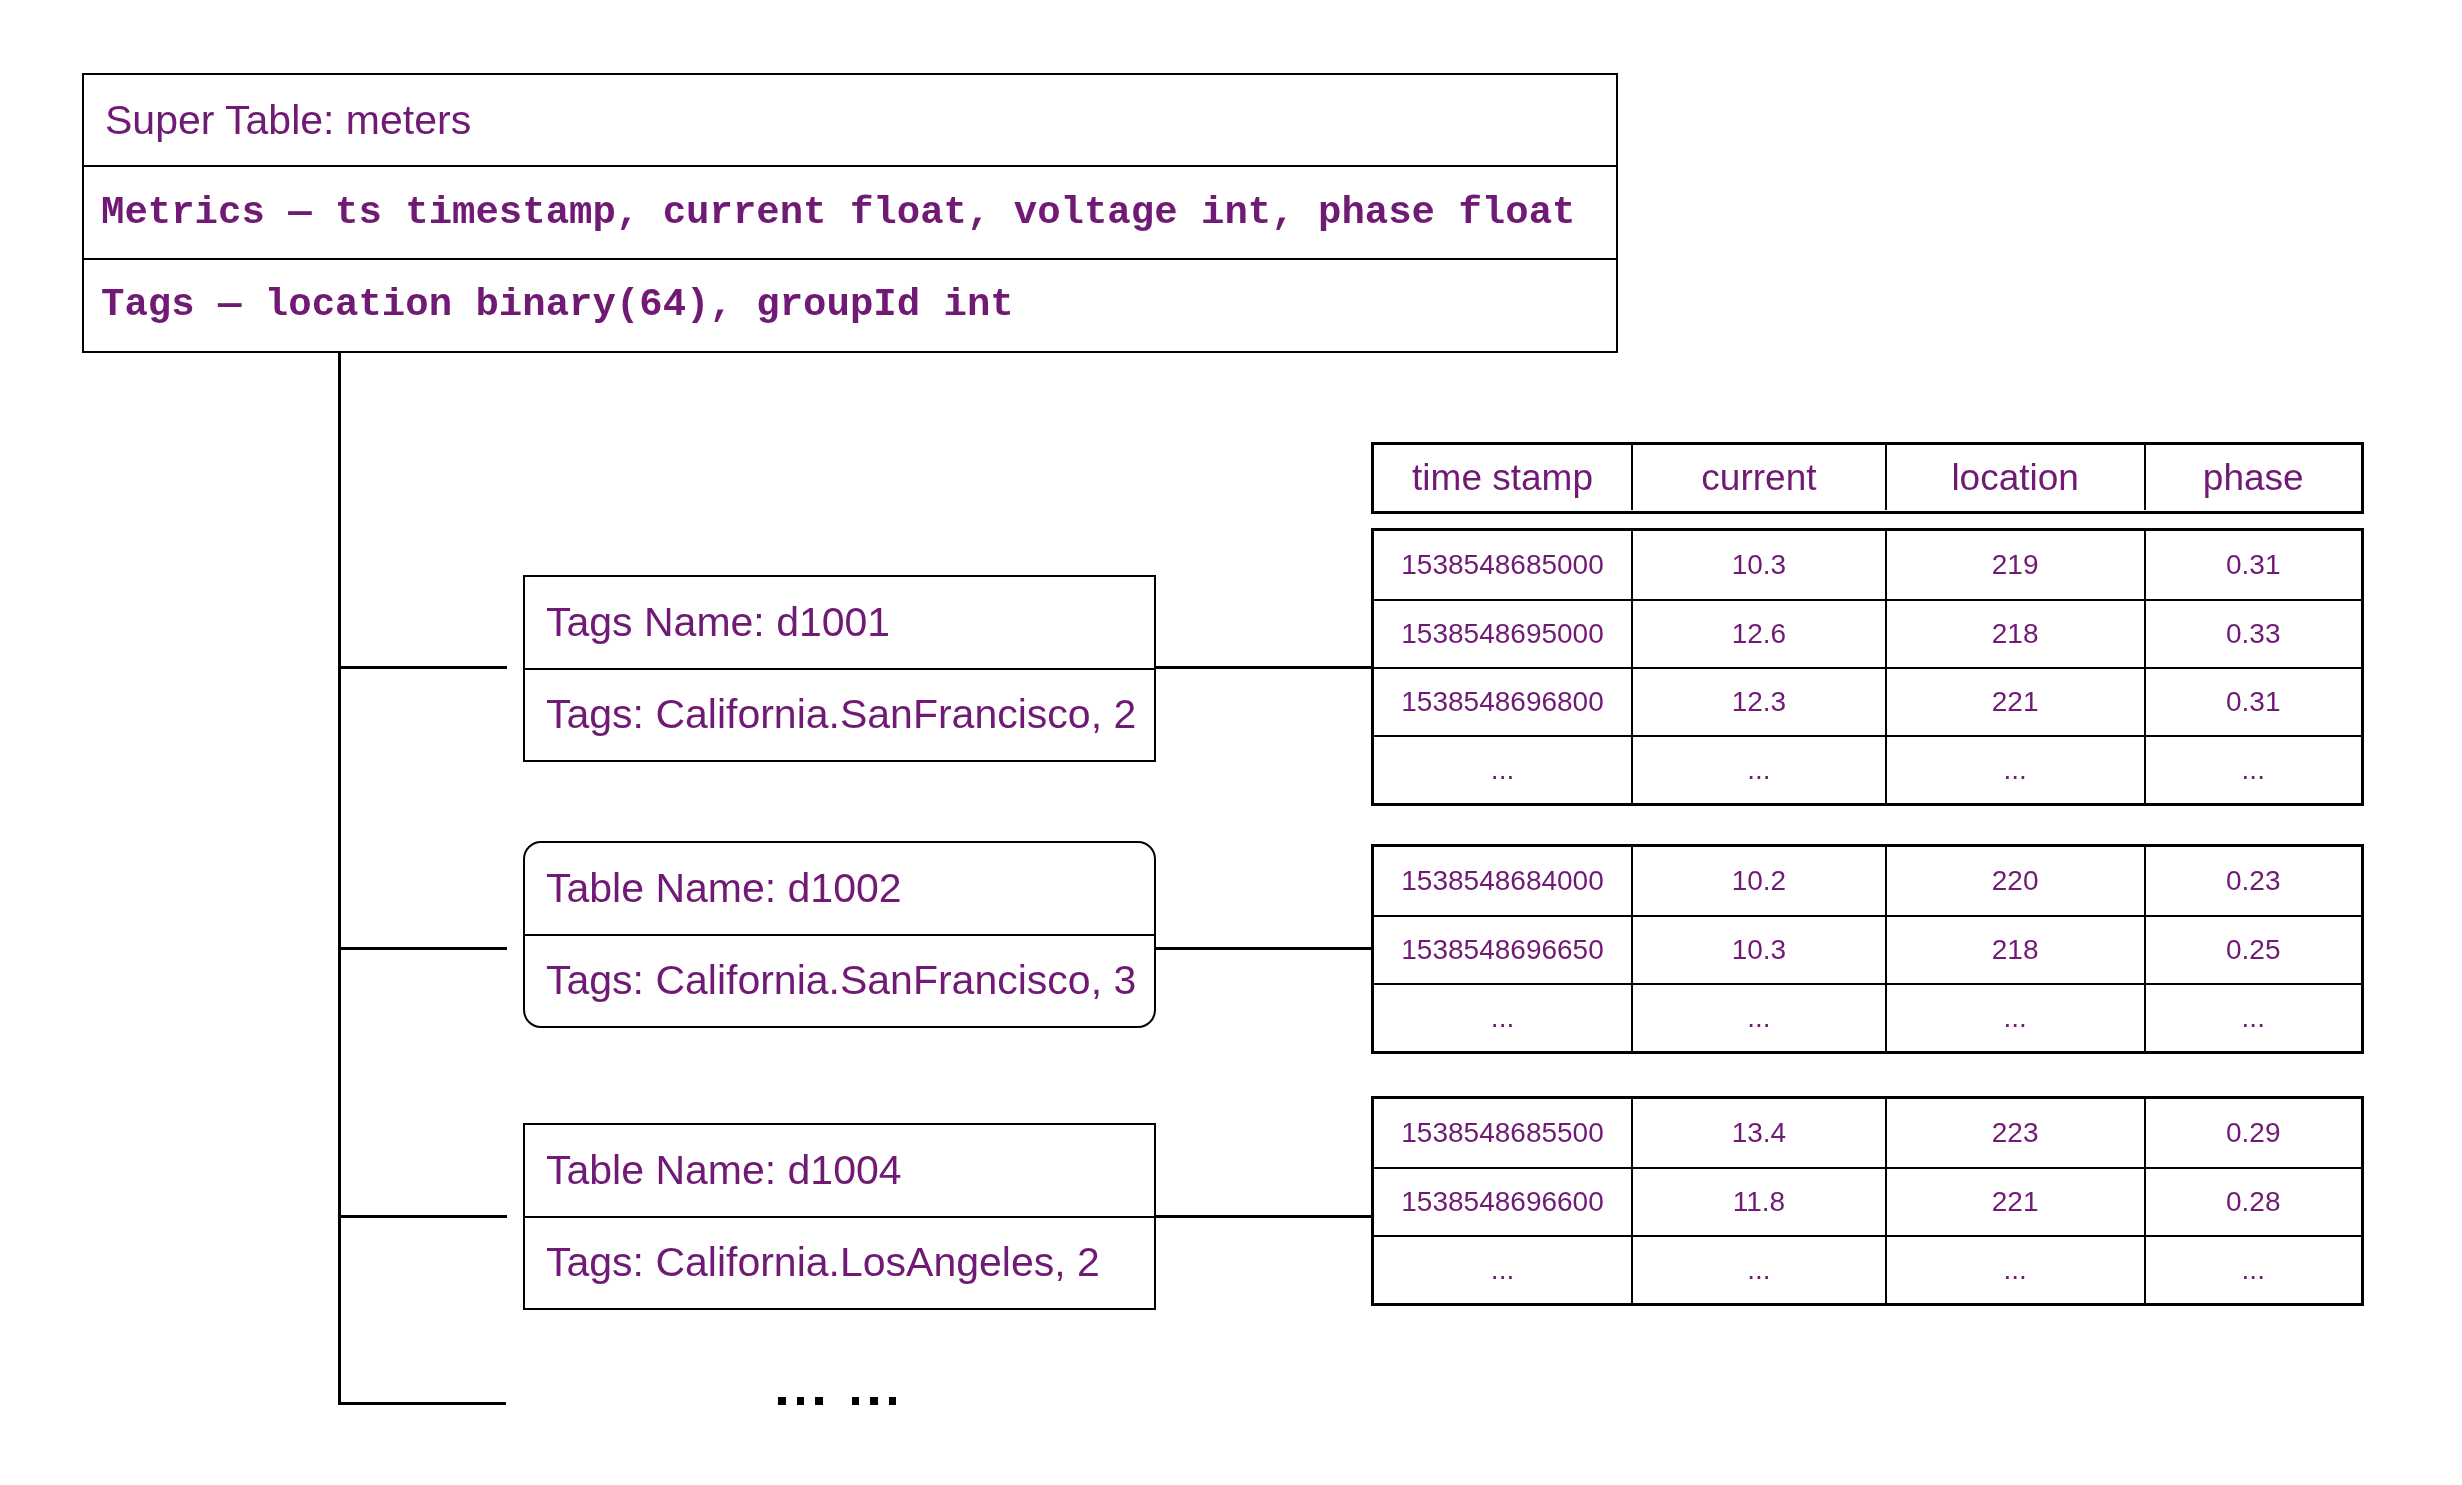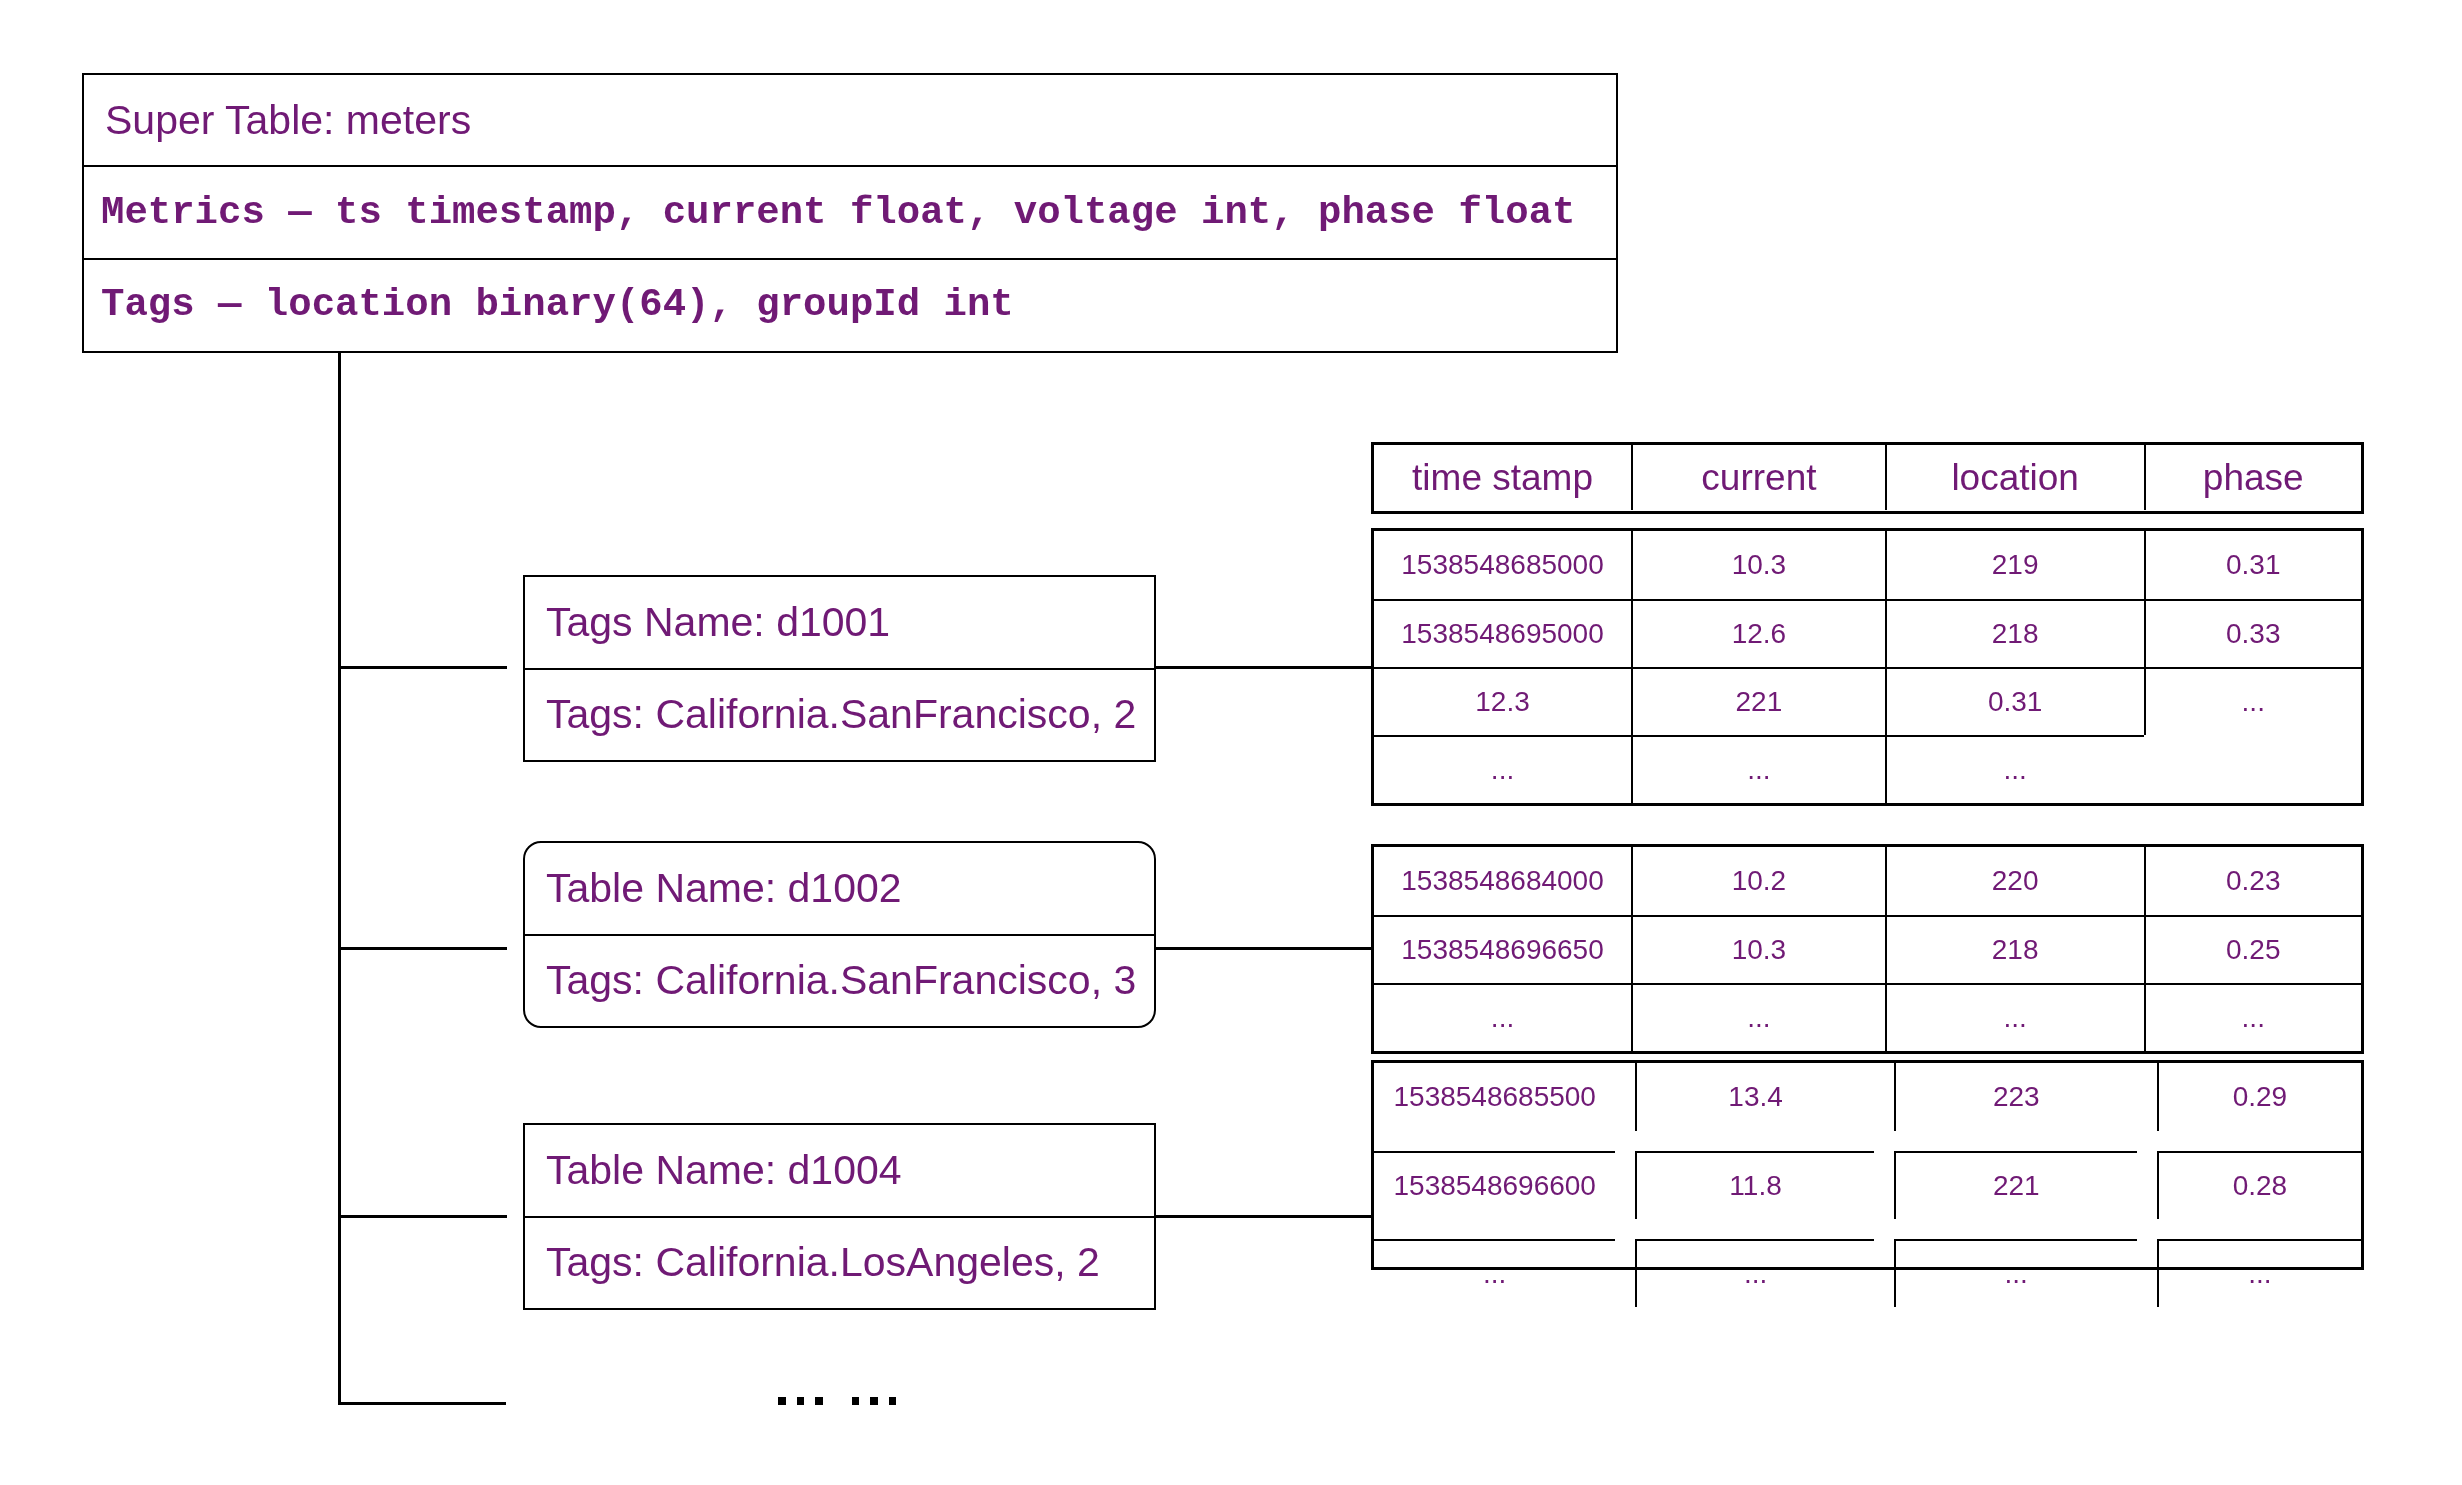--- a/index.html
+++ b/index.html
@@ -55,21 +55,21 @@
   .grid .cell:nth-child(4n+2),
   .grid .cell:nth-child(4n+3),
   .grid .cell:nth-child(4n+0){border-left:2.5px solid #000;}
   .grid .cell:nth-child(n+5){border-top:2.5px solid #000;}
   .header-grid{top:404px;height:72px;grid-auto-rows:65px;margin-top:38px;}
   .header-grid .cell{font-size:37px;}
   .data-grid .cell{font-size:28px;}
   .data-grid{grid-auto-rows:68px;}
   .data-grid.t1{top:528px;height:278px;}
   .data-grid.t2{top:844px;height:210px;}
-  .data-grid.t3{top:1060px;height:210px;gap:20px;}
+  .data-grid.t3{top:1096px;height:210px;}
   
   .dots{position:absolute;left:778px;top:1397px;display:flex;align-items:center;gap:11px;}
   .dots .dot{width:7.6px;height:7.6px;background:#000;display:inline-block;}
   .dots .dot-space{width:6.8px;height:7.6px;display:inline-block;}
 </style>
 </head>
 <body>
 
 <div id="canvas">
 
@@ -114,20 +114,21 @@
 
   <div class="grid data-grid t1">
     <div class="cell">1538548685000</div>
     <div class="cell">10.3</div>
     <div class="cell">219</div>
     <div class="cell">0.31</div>
     <div class="cell">1538548695000</div>
     <div class="cell">12.6</div>
     <div class="cell">218</div>
     <div class="cell">0.33</div>
+    <div class="cell">1538548696800</div>
     <div class="cell">12.3</div>
     <div class="cell">221</div>
     <div class="cell">0.31</div>
     <div class="cell">...</div>
     <div class="cell">...</div>
     <div class="cell">...</div>
     <div class="cell">...</div>
   </div>
 
   <div class="grid data-grid t2">

